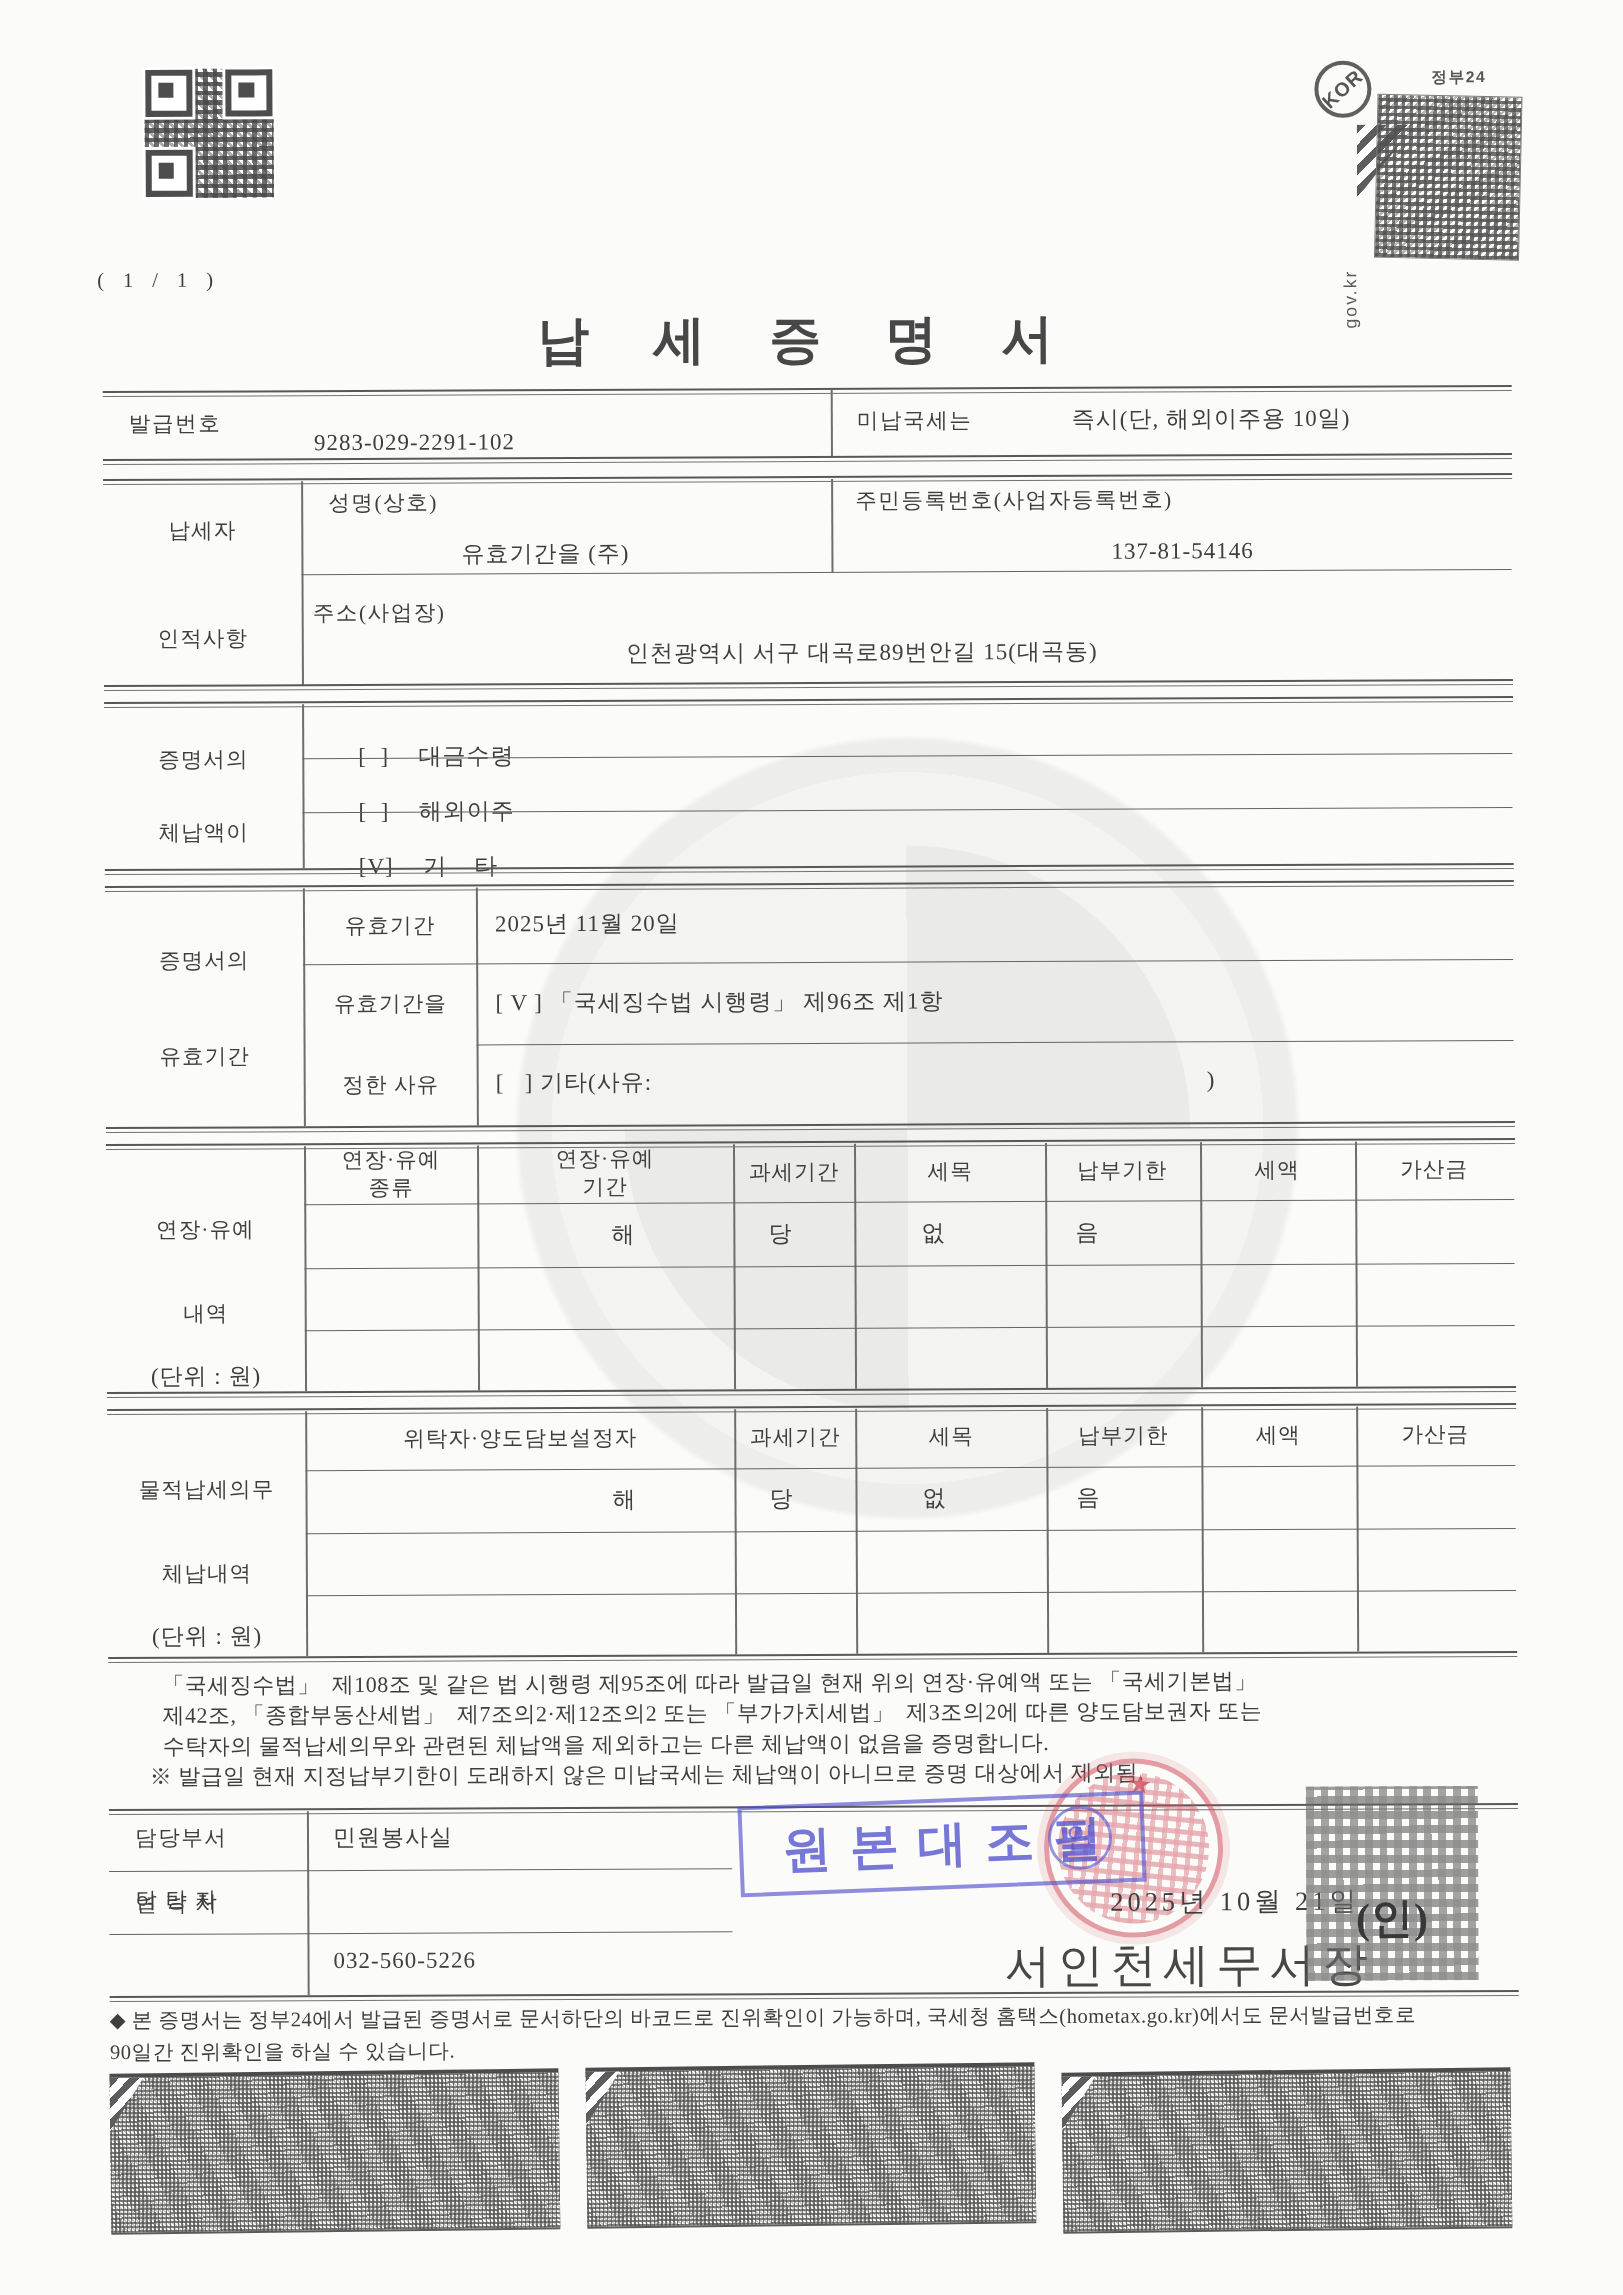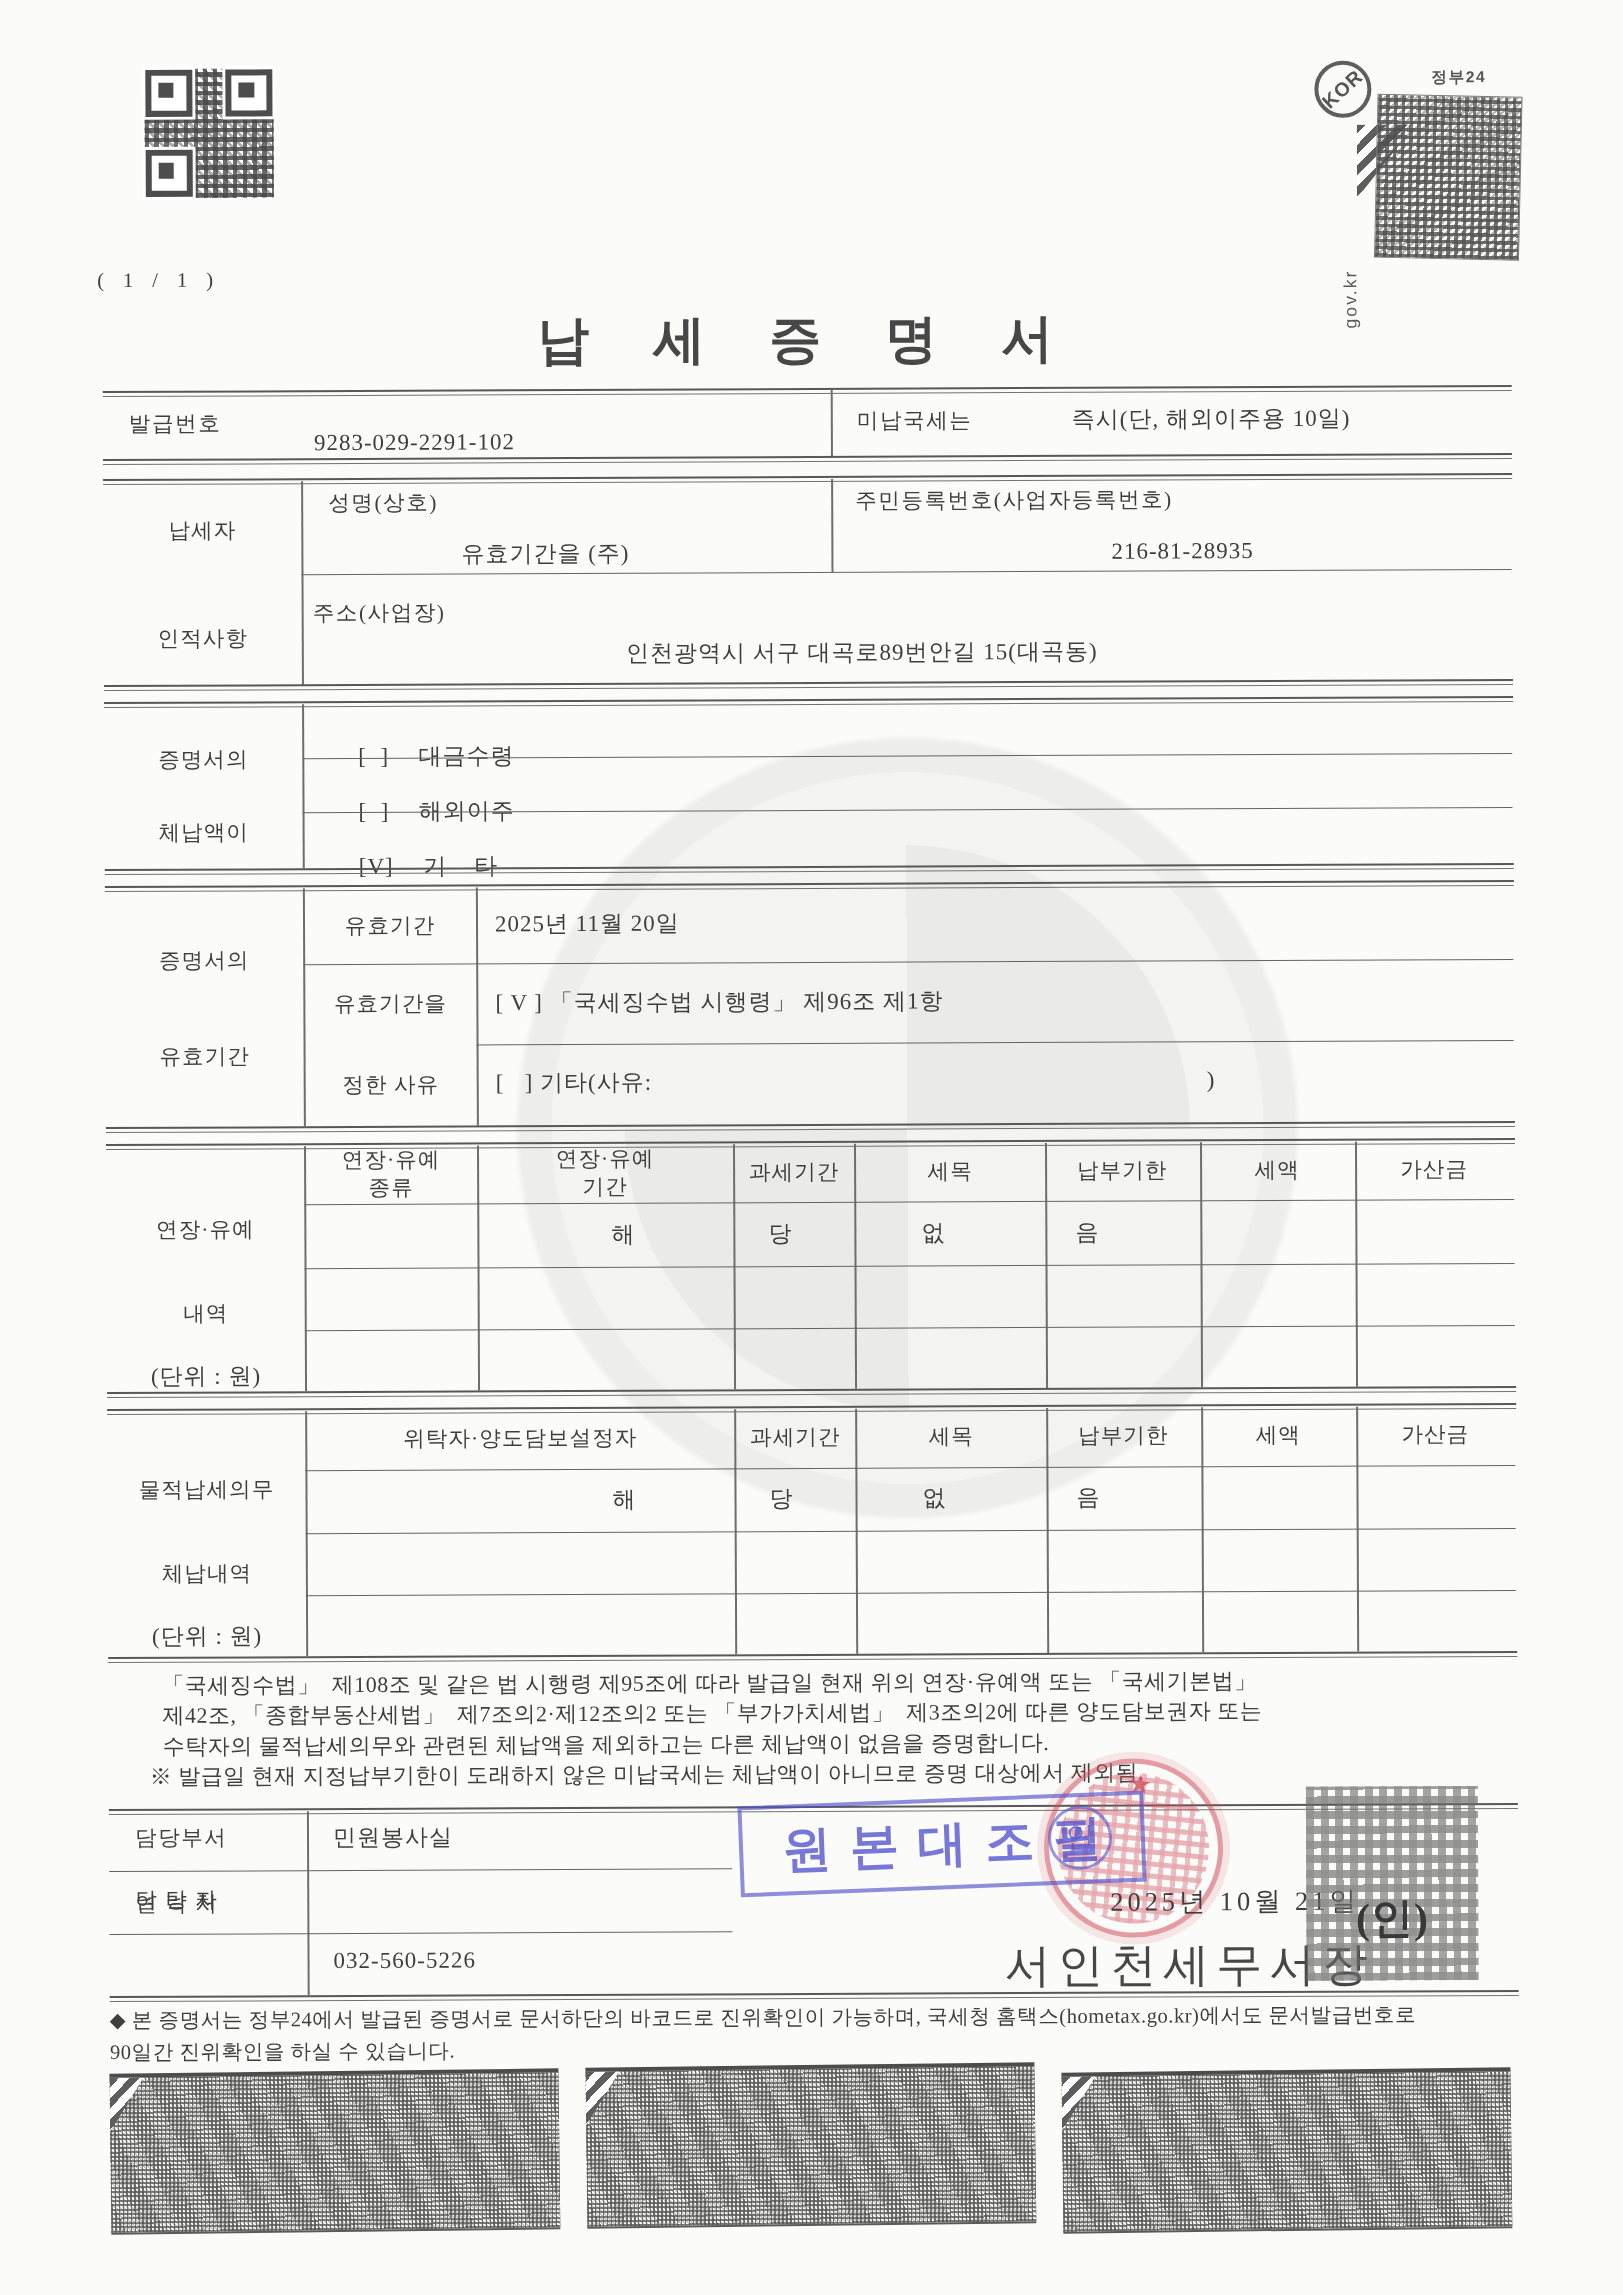--- a/index.html
+++ b/index.html
@@ -116,21 +116,21 @@
   <div class="hr2" style="left:106px;top:456px;width:1409px;"></div>
 
   <div class="hr2" style="left:106px;top:476px;width:1409px;"></div>
   <div class="vr" style="left:304px;top:479px;height:204px;"></div>
   <div class="c" style="left:205px;top:528px;">납세자</div>
   <div class="c" style="left:205px;top:636px;text-align:center;">인적사항</div>
   <div class="t" style="left:331px;top:488px;">성명(상호)</div>
   <div class="t val" style="left:464px;top:539px;">유효기간을 (주)</div>
   <div class="vr" style="left:834px;top:479px;height:93px;"></div>
   <div class="t" style="left:858px;top:488px;">주민등록번호(사업자등록번호)</div>
-  <div class="t val" style="left:1114px;top:539px;">216-81-28935</div>
+  <div class="t val" style="left:1114px;top:539px;">137-81-54146</div>
   <div class="hr" style="left:304px;top:572px;width:1210px;"></div>
   <div class="t" style="left:315px;top:598px;">주소(사업장)</div>
   <div class="c val" style="left:864px;top:653px;">인천광역시 서구 대곡로89번안길 15(대곡동)</div>
   <div class="hr2" style="left:106px;top:682px;width:1409px;"></div>
 
   <div class="hr2" style="left:106px;top:699px;width:1409px;"></div>
   <div class="vr" style="left:304px;top:702px;height:164px;"></div>
   <div class="c" style="left:205px;top:757px;">증명서의</div>
   <div class="c" style="left:205px;top:830px;">체납액이</div>
   <div class="t val" style="left:333px;top:712px;">

